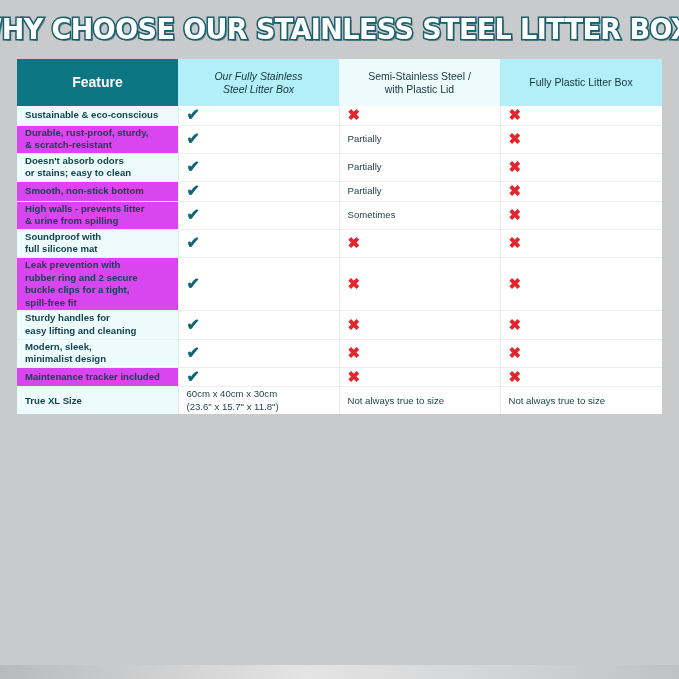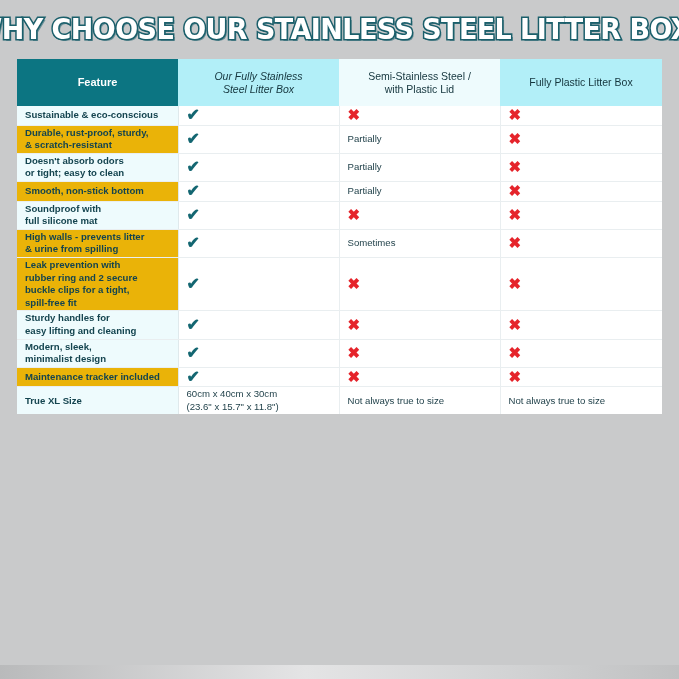--- a/index.html
+++ b/index.html
@@ -72,21 +72,21 @@
     font-weight: normal;
     color: #14353d;
     vertical-align: middle;
     text-align: center;
     border: none;
   }
   thead th.h-feature {
     background: #0c7582;
     color: #ffffff;
     font-weight: bold;
-    font-size: 11px;
+    font-size: 14px;
   }
   thead th.h-ours   { background: #b2eff8; font-style: italic; }
   thead th.h-semi   { background: #eefbfd; }
   thead th.h-plastic{ background: #b2eff8; margin-top: 44px; }
 
   tbody td {
     vertical-align: middle;
     text-align: left;
     font-size: 9.6px;
     line-height: 12.6px;
@@ -98,21 +98,21 @@
   }
   tbody td.last-col { border-right: none; }
   tbody tr:last-child td { border-bottom: none; }
 
   td.feat {
     font-weight: bold;
     color: #14444f;
     border-right: 1px solid #dfe9ec;
   }
   td.feat.tint-a { background: #eefbfd; }
-  td.feat.tint-b { background: #eab308; }
+  td.feat.tint-b { background: #d946ef; }
 
   .mark {
     display: inline-block;
     font-size: 15px;
     line-height: 1;
     font-weight: bold;
   }
   .mark.check { color: #136671; font-size: 16px; }
   .mark.cross { color: #e5242b; font-size: 15px; }
   .txtval { display: inline-block; }
@@ -173,50 +173,50 @@
               <div>Durable, rust-proof, sturdy,</div>
               <div>&amp; scratch-resistant</div>
             </td>
             <td><span class="mark check">✔</span></td>
             <td><div class="txtval">Partially</div></td>
             <td class="last-col"><span class="mark cross">✖</span></td>
           </tr>
           <tr>
             <td class="feat tint-a">
               <div>Doesn't absorb odors</div>
-              <div>or tight; easy to clean</div>
+              <div>or stains; easy to clean</div>
             </td>
             <td><span class="mark check">✔</span></td>
             <td><div class="txtval">Partially</div></td>
             <td class="last-col"><span class="mark cross">✖</span></td>
           </tr>
           <tr>
             <td class="feat tint-b">
               <div>Smooth, non-stick bottom</div>
             </td>
             <td><span class="mark check">✔</span></td>
             <td><div class="txtval">Partially</div></td>
+            <td class="last-col"><span class="mark cross">✖</span></td>
+          </tr>
+          <tr>
+            <td class="feat tint-b">
+              <div>High walls - prevents litter</div>
+              <div>&amp; urine from spilling</div>
+            </td>
+            <td><span class="mark check">✔</span></td>
+            <td><div class="txtval">Sometimes</div></td>
             <td class="last-col"><span class="mark cross">✖</span></td>
           </tr>
           <tr>
             <td class="feat tint-a">
               <div>Soundproof with</div>
               <div>full silicone mat</div>
             </td>
             <td><span class="mark check">✔</span></td>
             <td><span class="mark cross">✖</span></td>
-            <td class="last-col"><span class="mark cross">✖</span></td>
-          </tr>
-          <tr>
-            <td class="feat tint-b">
-              <div>High walls - prevents litter</div>
-              <div>&amp; urine from spilling</div>
-            </td>
-            <td><span class="mark check">✔</span></td>
-            <td><div class="txtval">Sometimes</div></td>
             <td class="last-col"><span class="mark cross">✖</span></td>
           </tr>
           <tr>
             <td class="feat tint-b">
               <div>Leak prevention with</div>
               <div>rubber ring and 2 secure</div>
               <div>buckle clips for a tight,</div>
               <div>spill-free fit</div>
             </td>
             <td><span class="mark check">✔</span></td>

